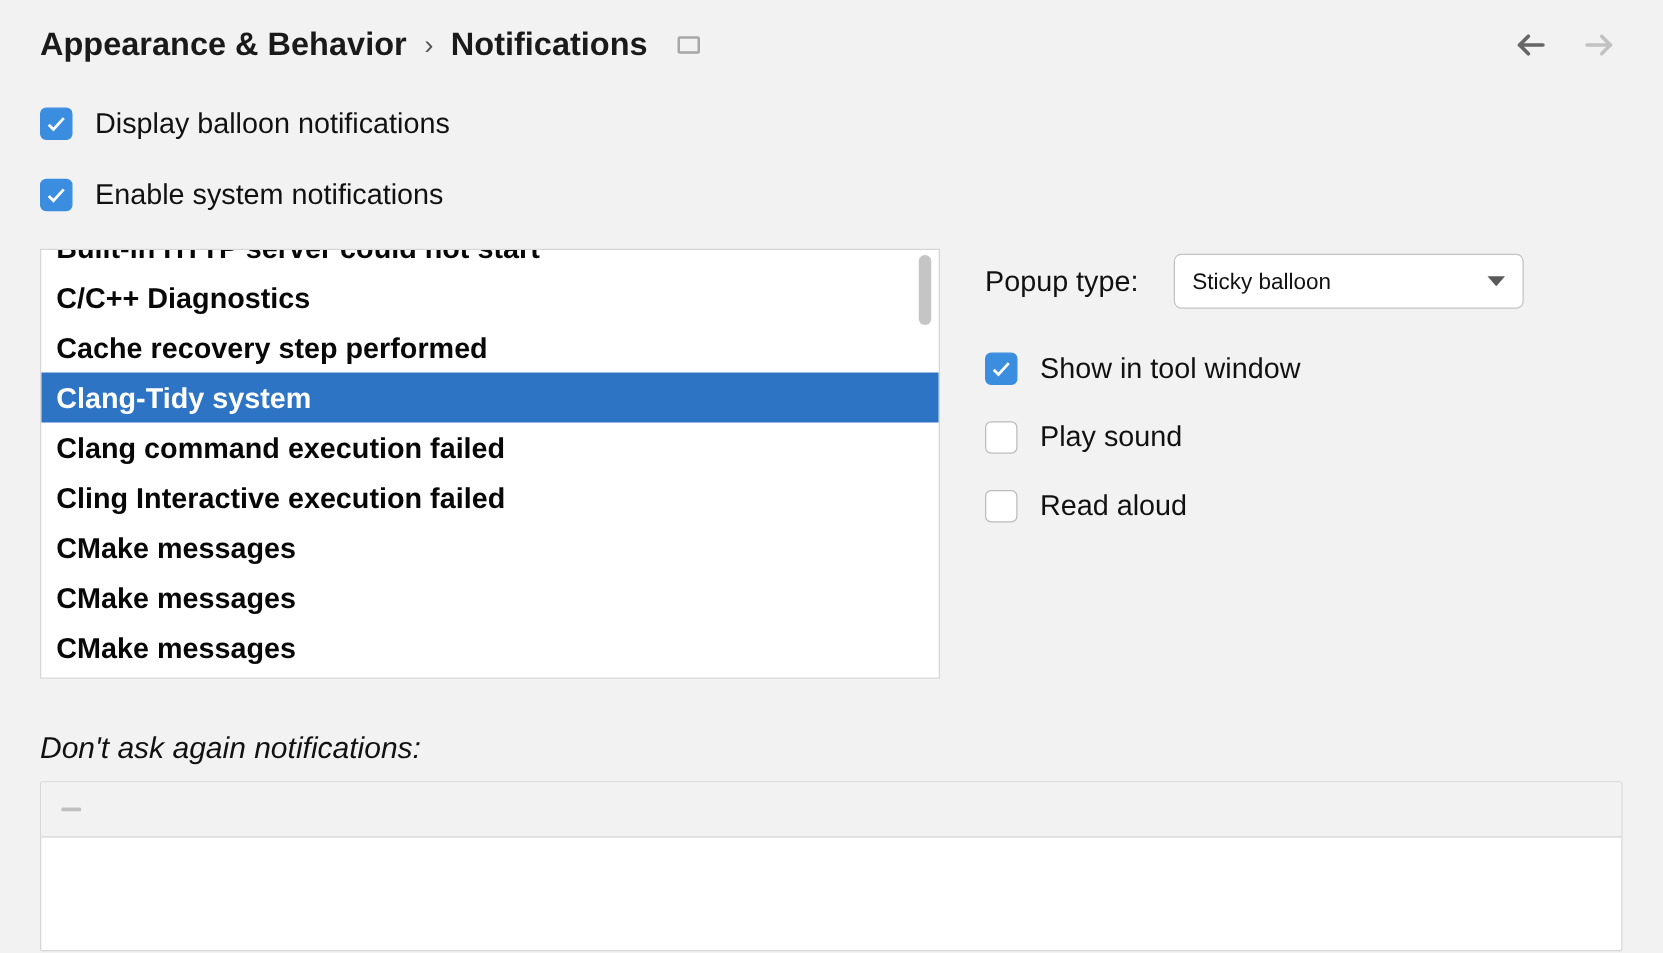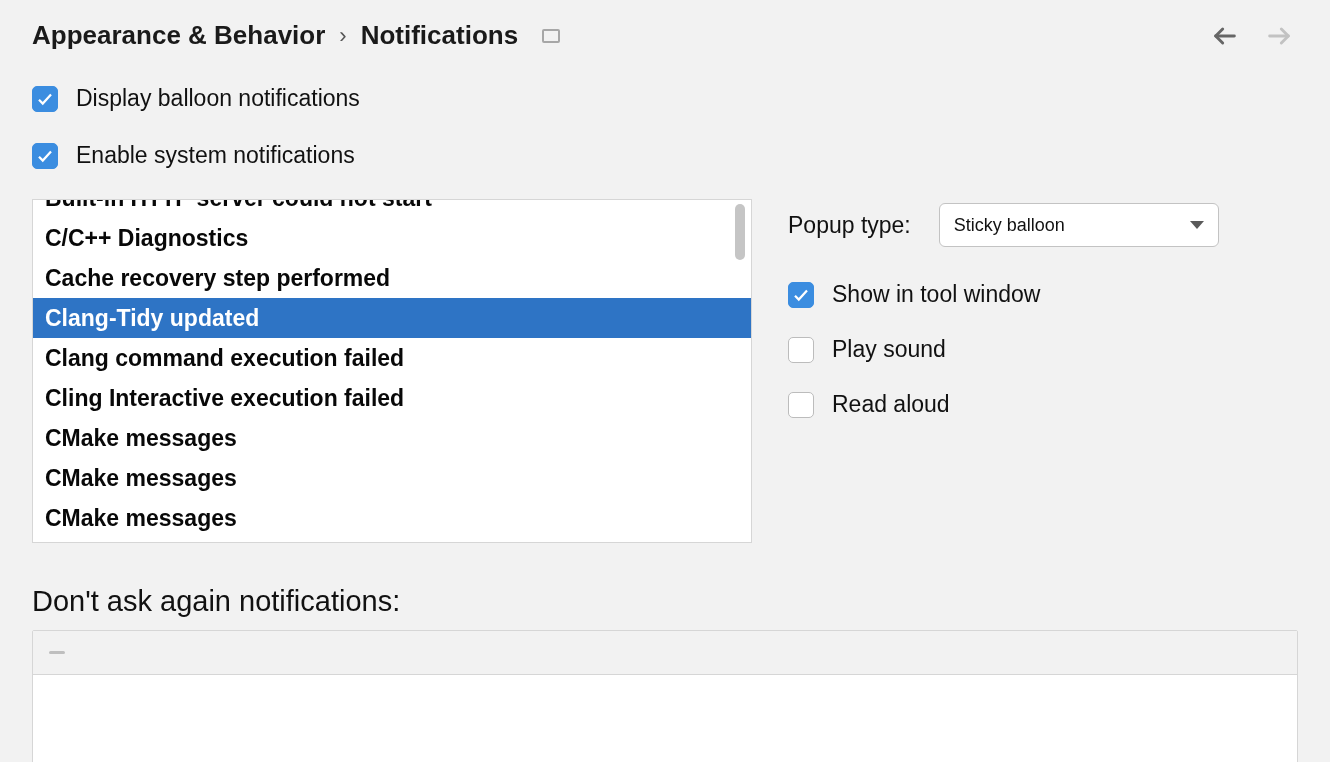--- a/index.html
+++ b/index.html
@@ -121,22 +121,22 @@
   }
   .select .caret {
     width: 0; height: 0;
     border-left: 7px solid transparent;
     border-right: 7px solid transparent;
     border-top: 8px solid #5a5a5a;
   }
   .right-check { margin-bottom: 28px; }
 
   .section-label {
-    font-size: 29px; color: #111;
-    margin-top: 42px; margin-bottom: 12px;
+    font-size: 24px; color: #111;
+    margin-top: 42px; margin-bottom: 12px; font-style: italic;
   }
   .grid-box {
     border: 1px solid #d6d6d6; background: #fff;
     border-radius: 2px;
   }
   .grid-toolbar {
     height: 44px; background: #f2f2f2;
     border-bottom: 1px solid #d6d6d6;
     display: flex; align-items: center; padding: 0 14px;
   }
@@ -195,21 +195,21 @@
     </span>
     <span>Enable system notifications</span>
   </div>
 
   <div class="mid-row">
     <div class="listbox-wrap">
       <div class="listbox" id="listbox">
           <div class="list-item partial-top">Built-in HTTP server could not start</div>
           <div class="list-item">C/C++ Diagnostics</div>
           <div class="list-item">Cache recovery step performed</div>
-          <div class="list-item selected">Clang-Tidy updated</div>
+          <div class="list-item selected">Clang-Tidy system</div>
           <div class="list-item">Clang command execution failed</div>
           <div class="list-item">Cling Interactive execution failed</div>
           <div class="list-item">CMake messages</div>
           <div class="list-item">CMake messages</div>
           <div class="list-item">CMake messages</div>
         </div>
       <div class="scrollbar-thumb"></div>
     </div>
 
     <div class="right-pane">

